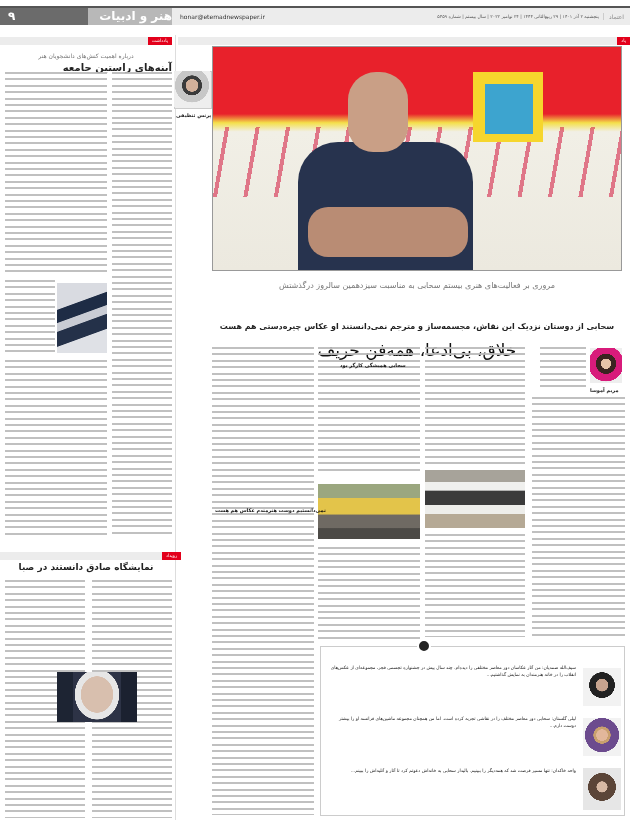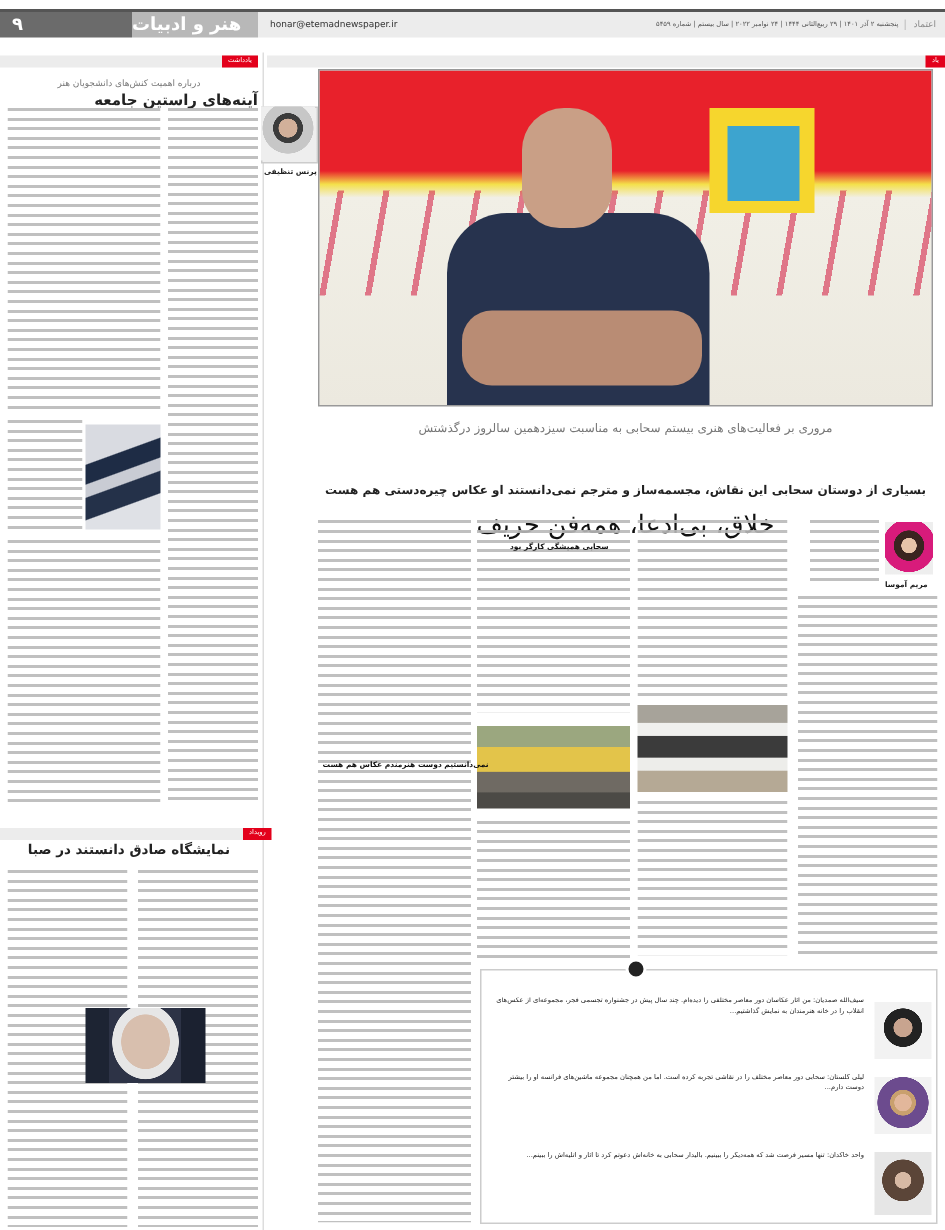--- a/index.html
+++ b/index.html
@@ -3,21 +3,21 @@
 <meta charset="utf-8">
 <style>
   * { box-sizing: border-box; margin: 0; padding: 0; }
   html, body { width: 630px; height: 820px; background: #ffffff; overflow: hidden; }
   body { font-family: "DejaVu Sans", sans-serif; color: #222; position: relative; direction: rtl; }
 
   
   .topline { position: absolute; left: 0; top: 6px; width: 630px; height: 2px; background: #555; }
   .header { position: absolute; left: 0; top: 8px; width: 630px; height: 17px; display: flex; direction: ltr; }
   .page-num { width: 88px; background: #6b6b6b; color: #fff; font-weight: bold; font-size: 12px; padding-left: 8px; line-height: 17px; }
-  .section-title { width: 84px; background: #b8b8b8; color: #fff; font-size: 12px; font-weight: bold; text-align: left; line-height: 17px; }
+  .section-title { width: 84px; background: #b8b8b8; color: #fff; font-size: 12px; font-weight: bold; text-align: right; line-height: 17px; }
   .header-info { flex: 1; background: #ececec; display: flex; justify-content: space-between; align-items: center; padding: 0 6px 0 8px; font-size: 5.5px; color: #333; }
   .header-info .email { font-size: 6px; }
   .header-info .date { direction: rtl; font-size: 4.5px; color: #555; }
   .logo { font-size: 6px; color: #888; border-left: 1px solid #ccc; padding-left: 5px; margin-left: 4px; }
 
   .subbar { position: absolute; top: 37px; height: 8px; background: #ececec; }
   .subbar .tag { position: absolute; right: 0; top: 0; height: 8px; background: #e3001b; color: #fff; font-size: 4.5px; line-height: 8px; padding: 0 4px; }
   .subbar-left { left: 0; width: 172px; }
   .subbar-right { left: 178px; width: 452px; }
   .vdivider { position: absolute; top: 35px; left: 175px; width: 1px; height: 785px; background: #ddd; }
@@ -130,21 +130,21 @@
 <div class="photo main-photo">
   <div class="graffiti"></div>
   <div class="window"></div>
   <div class="shirt"></div>
   <div class="arms"></div>
   <div class="face"></div>
 </div>
 
 <div class="kicker-main">مروری بر فعالیت‌های هنری بیستم سحابی به مناسبت سیزدهمین سالروز درگذشتش</div>
 <div class="headline-main">خلاق، بی‌ادعا، همه‌فن حریف</div>
-<div class="subhead-main">بسیاری از دوستان سحابی این نقاش، مجسمه‌ساز و مترجم نمی‌دانستند او عکاس چیره‌دستی هم هست</div>
+<div class="subhead-main">سحابی از دوستان نزدیک این نقاش، مجسمه‌ساز و مترجم نمی‌دانستند او عکاس چیره‌دستی هم هست</div>
 
 <div class="photo portrait-f" style="left:590px;top:348px;width:32px;height:35px;"></div>
 <div class="author-name" style="left:590px;top:387px;">مریم آموسا</div>
 <div class="text-block" style="left:540px;top:345px;width:46px;height:45px;">
     <div class="txt"></div>
   </div>
 <div class="text-block" style="left:532px;top:395px;width:93px;height:245px;">
     <div class="txt"></div>
   </div>
 <div class="text-block" style="left:425px;top:345px;width:100px;height:120px;">

